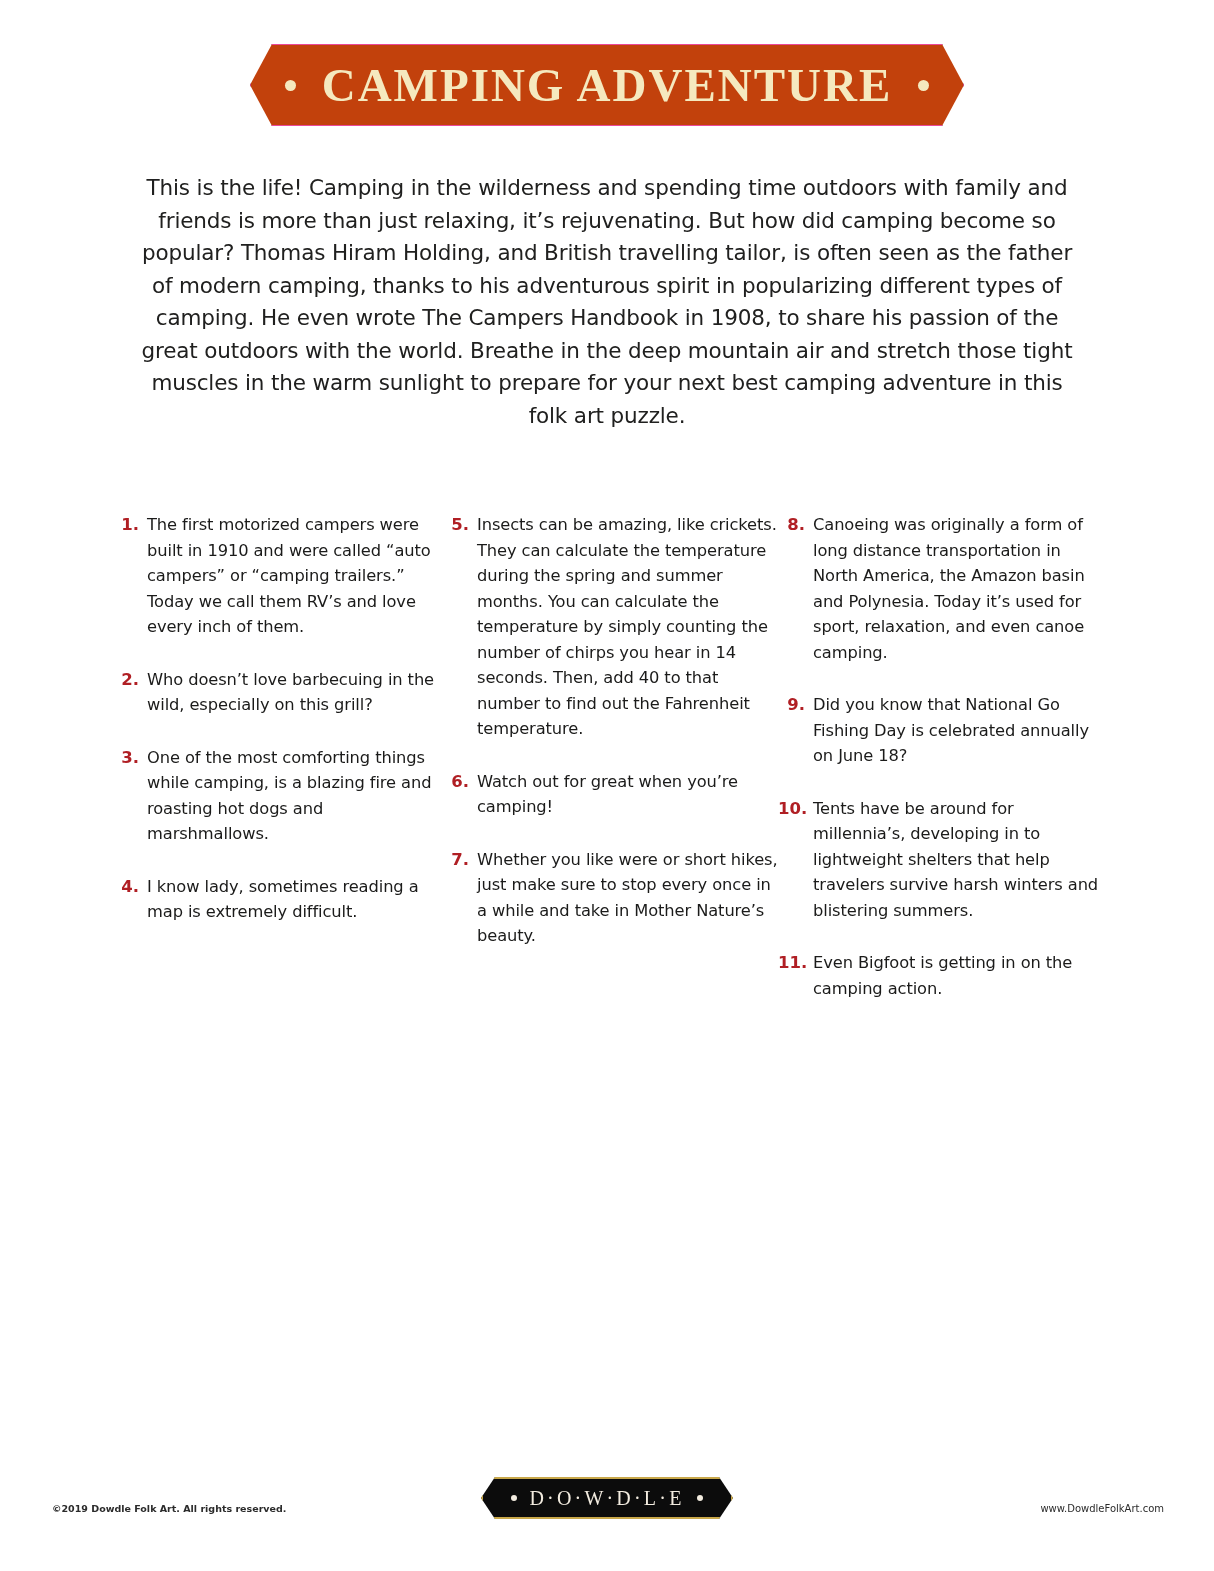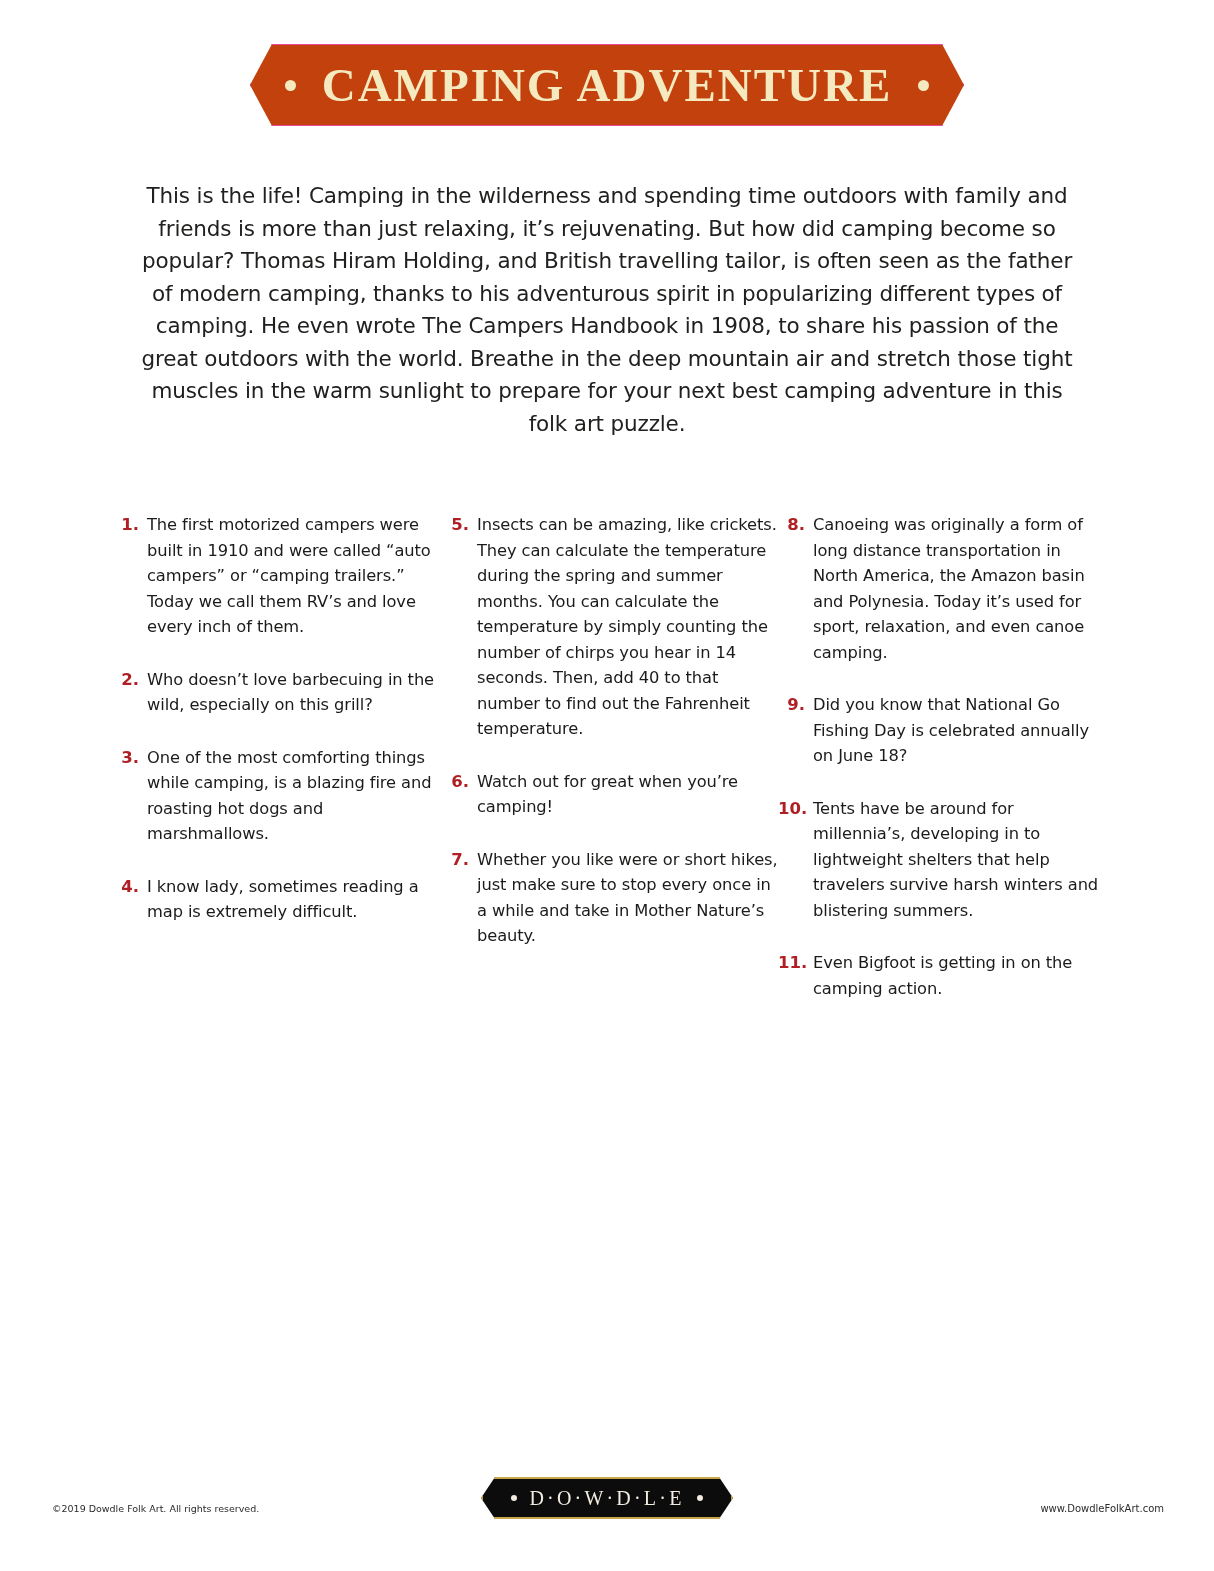--- a/index.html
+++ b/index.html
@@ -64,21 +64,20 @@
     position: absolute;
     top: 172px;
     left: 135px;
     width: 944px;
     text-align: center;
     font-size: 21.5px;
     line-height: 32.5px;
     color: #20201f;
     font-family: "DejaVu Sans", sans-serif;
     letter-spacing: -0.15px;
-    margin-top: 8px;
   }
 
   
   .facts {
     position: absolute;
     top: 512px;
     left: 112px;
     width: 1000px;
     display: flex;
     gap: 0px;
@@ -154,20 +153,21 @@
   .f-dot.left { margin-right: 12px; }
   .f-dot.right { margin-left: 12px; }
 
   .copyright {
     position: absolute;
     left: 52px;
     bottom: 57px;
     font-size: 9.5px;
     color: #2b2b2b;
     font-family: "DejaVu Sans", sans-serif;
+    font-weight: bold;
   }
   .weburl {
     position: absolute;
     right: 50px;
     bottom: 57px;
     font-size: 10px;
     color: #2b2b2b;
     font-family: "DejaVu Sans", sans-serif;
   }
 </style>

